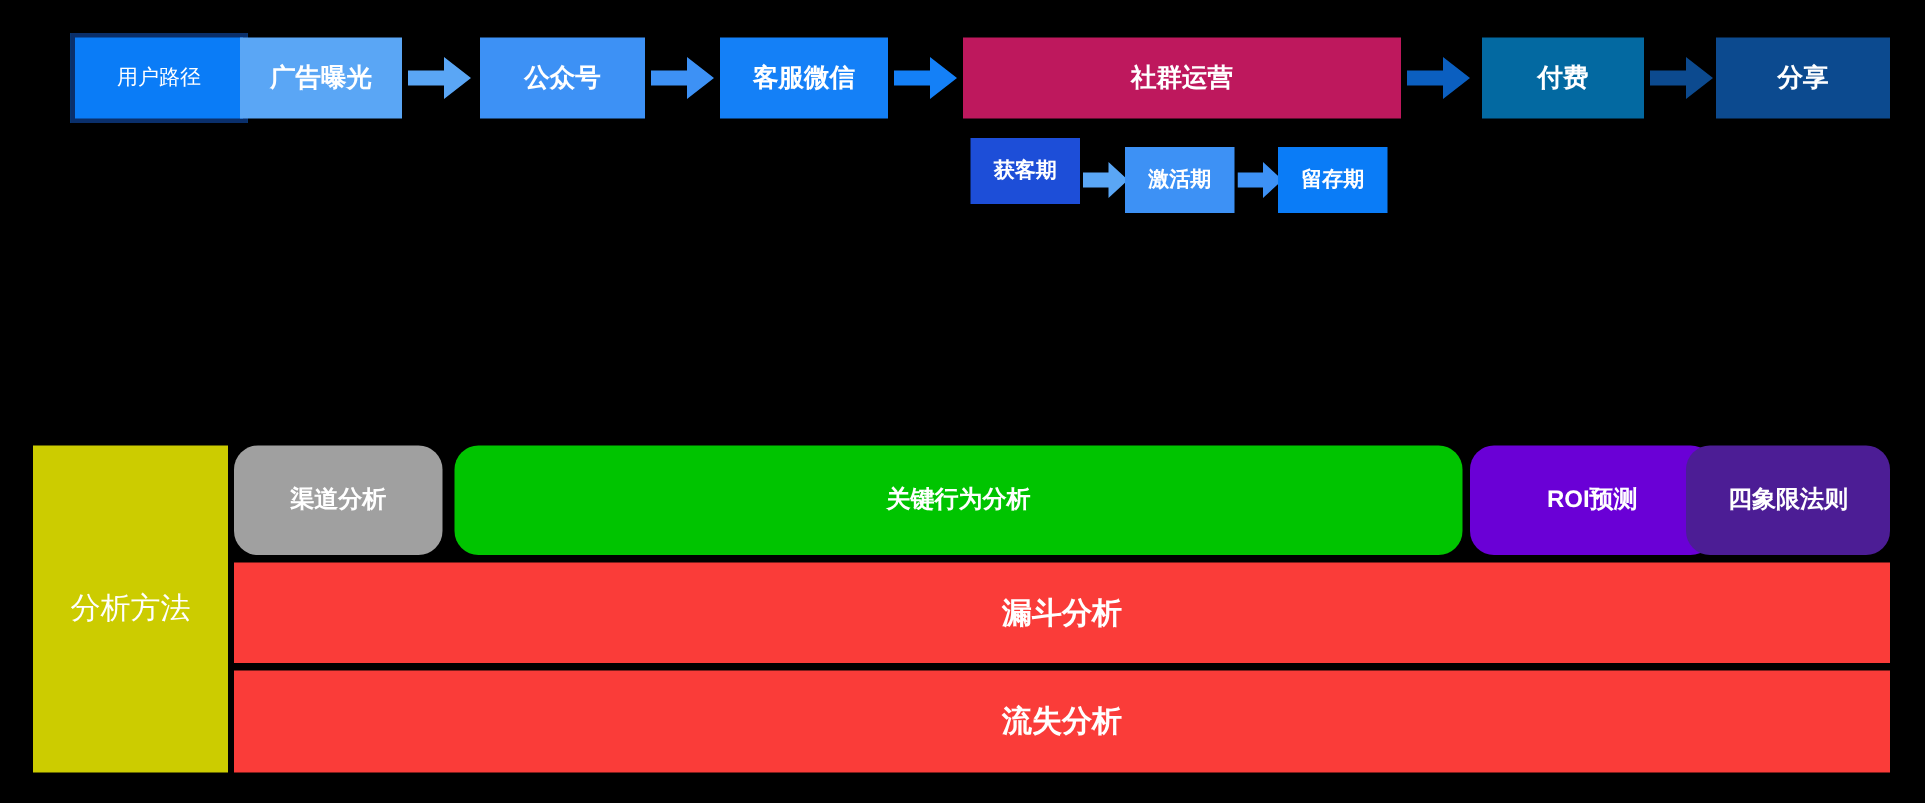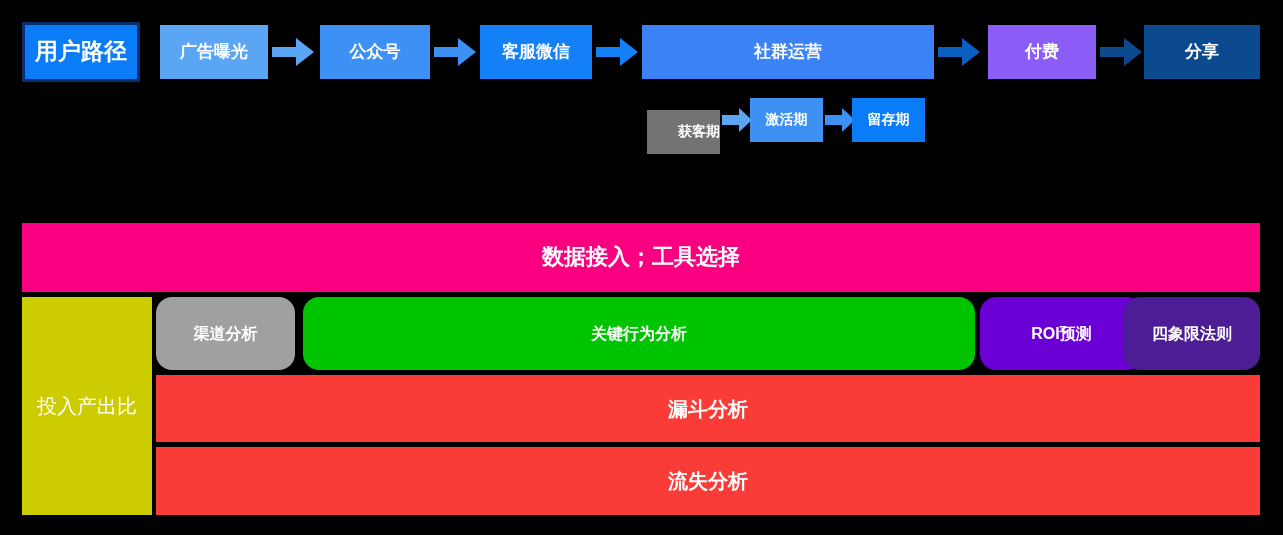--- a/index.html
+++ b/index.html
@@ -27,23 +27,24 @@
     align-items: center;
     justify-content: center;
     color: #ffffff;
     text-align: center;
     box-sizing: border-box;
     line-height: 1.1;
     white-space: nowrap;
   }
   
   .userpath {
-    font-size: 23px;
-    font-weight: 700;
+    font-size: 14px;
+    font-weight: 400;
     border: 3px solid #0a2f6b;
+    margin-left: 25px;
   }
   .flowbox {
     font-size: 17px;
     font-weight: bold;
   }
   .substage {
     font-size: 14px;
     font-weight: bold;
   }
   .arrow {
@@ -104,45 +105,45 @@
   <div class="box flowbox" style="left:480px; top:25px; width:112px; height:54px; background:#1480f7;">
     <span>客服微信</span>
   </div>
 
   <span class="arrow" style="left:596px; top:38px;">
     <svg width="42" height="28" viewBox="0 0 42 28">
         <path d="M0 9 H24 V0 L42 14 L24 28 V19 H0 Z" fill="#1480f7"></path>
       </svg>
   </span>
 
-  <div class="box flowbox" style="left:642px; top:25px; width:292px; height:54px; background:#3b82f6;">
+  <div class="box flowbox" style="left:642px; top:25px; width:292px; height:54px; background:#be185d;">
     <span>社群运营</span>
   </div>
 
   <span class="arrow" style="left:938px; top:38px;">
     <svg width="42" height="28" viewBox="0 0 42 28">
         <path d="M0 9 H24 V0 L42 14 L24 28 V19 H0 Z" fill="#0b5fc0"></path>
       </svg>
   </span>
 
-  <div class="box flowbox" style="left:988px; top:25px; width:108px; height:54px; background:#8b5cf6;">
+  <div class="box flowbox" style="left:988px; top:25px; width:108px; height:54px; background:#0369a1;">
     <span>付费</span>
   </div>
 
   <span class="arrow" style="left:1100px; top:38px;">
     <svg width="42" height="28" viewBox="0 0 42 28">
         <path d="M0 9 H24 V0 L42 14 L24 28 V19 H0 Z" fill="#0c4a8f"></path>
       </svg>
   </span>
 
   <div class="box flowbox" style="left:1144px; top:25px; width:116px; height:54px; background:#0c4a8f;">
     <span>分享</span>
   </div>
 
-  <div class="box substage" style="left:647px; top:110px; width:73px; height:44px; background:#737373;justify-content:flex-end;">
+  <div class="box substage" style="left:647px; top:92px; width:73px; height:44px; background:#1d4ed8;">
     <span>获客期</span>
   </div>
 
   <span class="arrow" style="left:722px; top:108px;">
     <svg width="30" height="24" viewBox="0 0 30 24">
         <path d="M0 7 H17 V0 L30 12 L17 24 V17 H0 Z" fill="#5aa6f5"></path>
       </svg>
   </span>
 
   <div class="box substage" style="left:750px; top:98px; width:73px; height:44px; background:#3d91f5;">
@@ -153,26 +154,23 @@
     <svg width="30" height="24" viewBox="0 0 30 24">
         <path d="M0 7 H17 V0 L30 12 L17 24 V17 H0 Z" fill="#3d91f5"></path>
       </svg>
   </span>
 
   <div class="box substage" style="left:852px; top:98px; width:73px; height:44px; background:#0a7cf7;">
     <span>留存期</span>
   </div>
 
 
-  <div class="box band" style="left:22px; top:223px; width:1238px; height:69px; background:#fa0080;">
-    <span>数据接入；工具选择</span>
-  </div>
 
   <div class="box methodlabel" style="left:22px; top:297px; width:130px; height:218px; background:#cccc00;">
-    <span>投入产出比</span>
+    <span>分析方法</span>
   </div>
 
   <div class="box analysisbox" style="left:156px; top:297px; width:139px; height:73px; background:#a0a0a0;">
     <span>渠道分析</span>
   </div>
 
   <div class="box analysisbox" style="left:303px; top:297px; width:672px; height:73px; background:#00c400;">
     <span>关键行为分析</span>
   </div>
 

